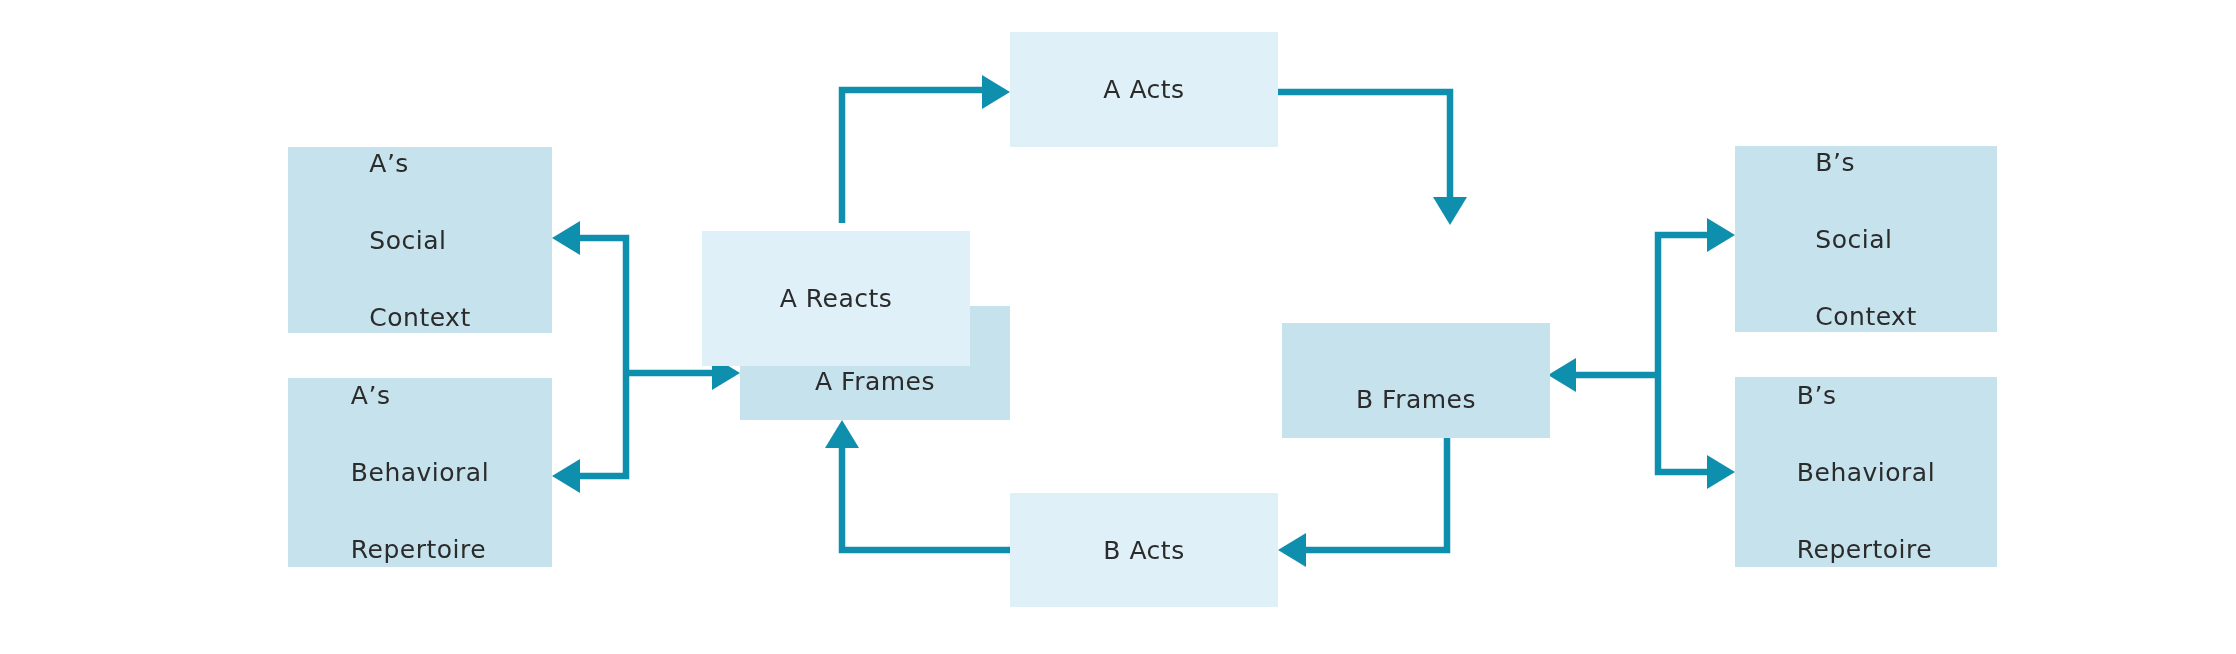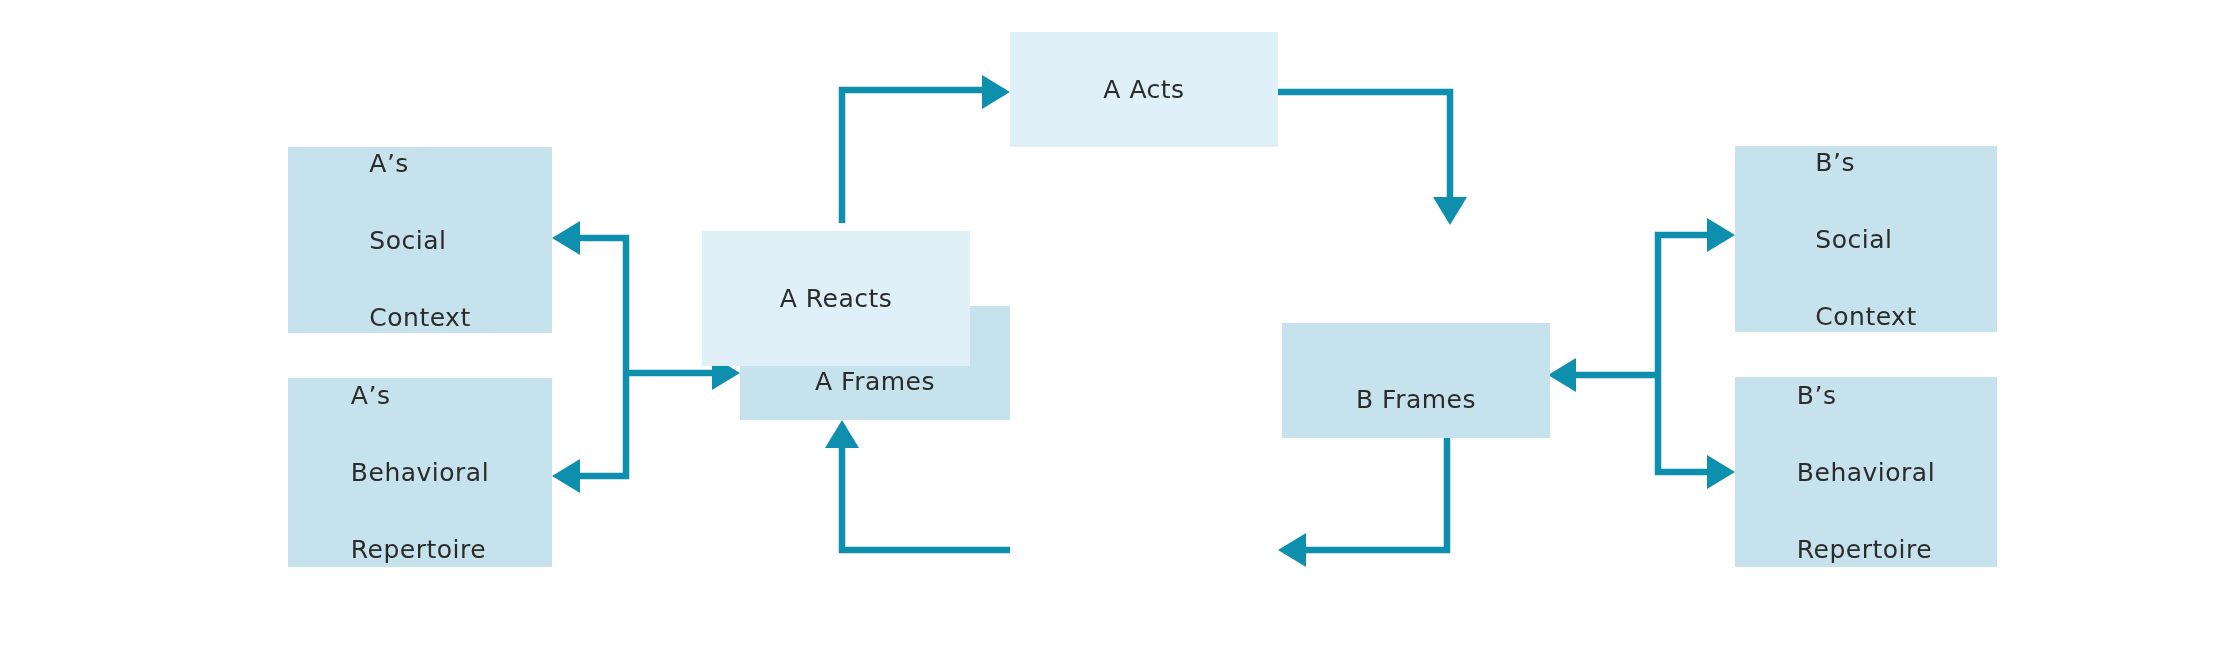--- a/index.html
+++ b/index.html
@@ -83,20 +83,23 @@
   </div>
 
   <div class="node light single" style="left:702px;top:231px;width:268px;height:135px">
     <span class="lbl">A Reacts</span>
   </div>
 
   <div class="node light single" style="left:1010px;top:32px;width:268px;height:115px">
     <span class="lbl">A Acts</span>
   </div>
 
+  <div class="node light single" style="left:1010px;top:493px;width:268px;height:114px">
+    <span class="lbl">B Acts</span>
+  </div>
 
   <div class="node dark behind frames single" style="left:1282px;top:323px;width:268px;height:115px">
     <span class="lbl">B Frames</span>
   </div>
 
 
   <div class="node dark" style="left:1735px;top:146px;width:262px;height:186px">
     <span class="lbl">B’s
 Social
 Context</span>

